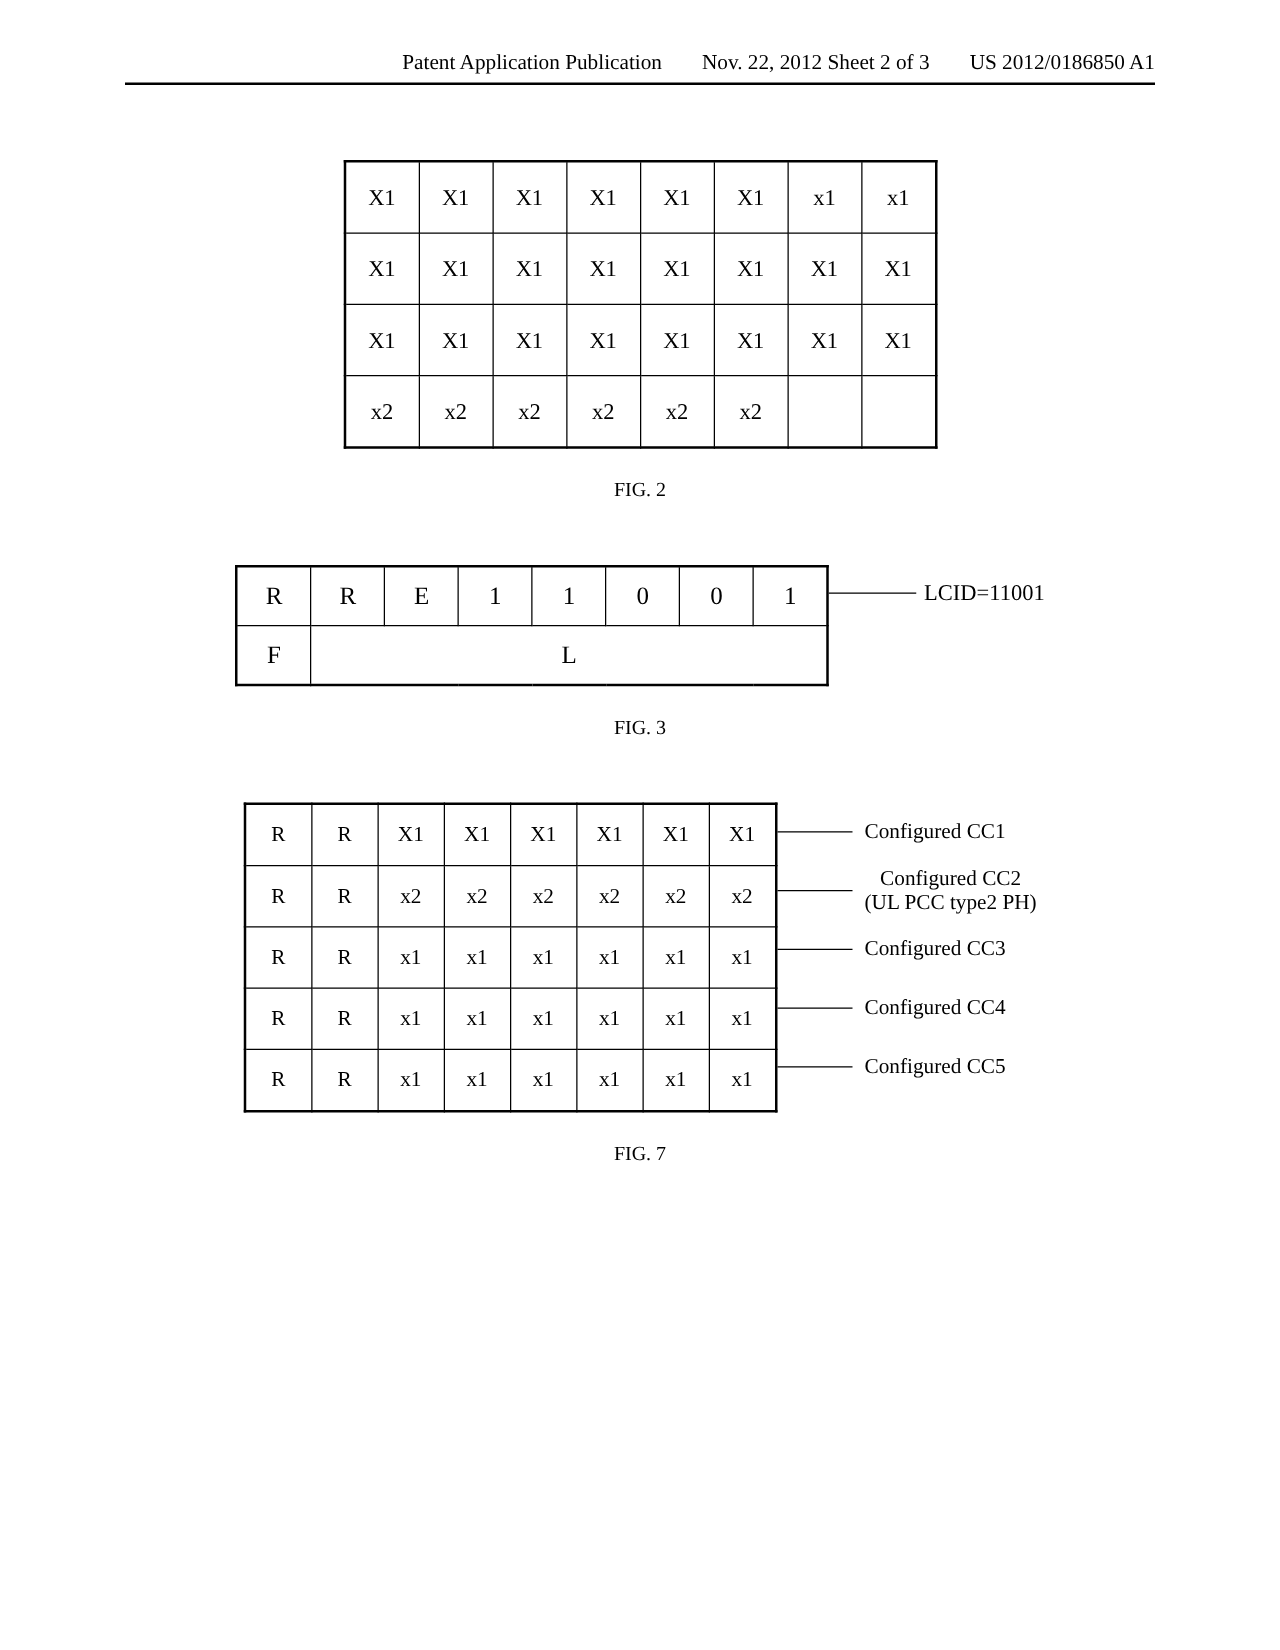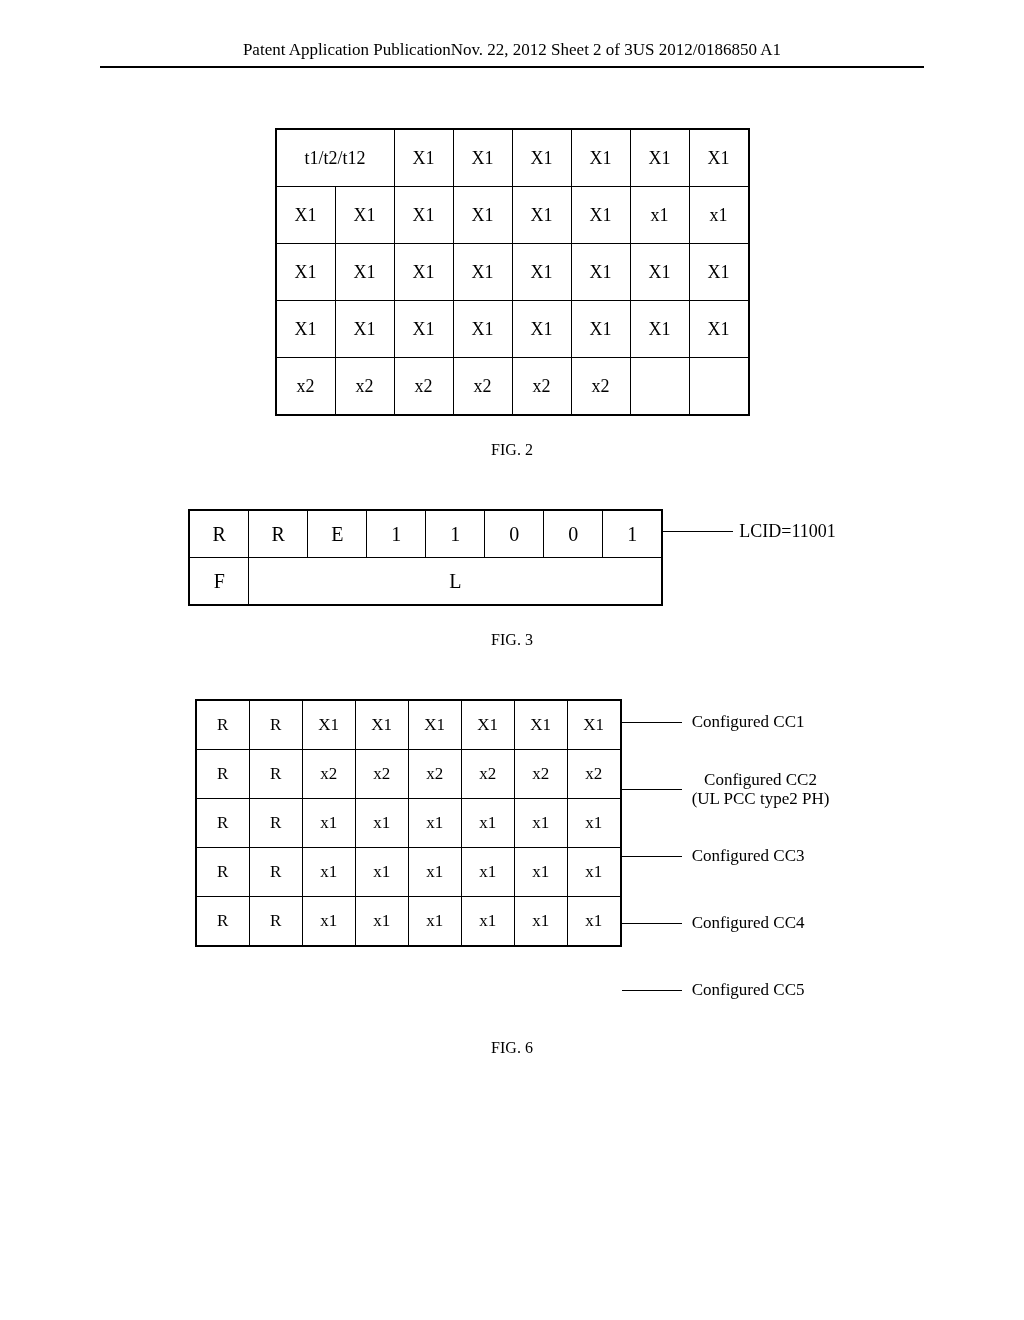--- a/index.html
+++ b/index.html
@@ -7,25 +7,26 @@
       padding: 0;
       font-family: "Times New Roman", serif;
       background: white;
       width: 1024px;
     }
     .page {
       padding: 40px 100px;
     }
     .header-line {
       display: flex;
-      justify-content: center;
+      justify-content: flex-end;
       font-size: 17px;
       padding-bottom: 6px;
       border-bottom: 2px solid black;
       margin-bottom: 60px;
+      gap: 32px;
     }
     
     .fig-wrap {
       display: flex;
       flex-direction: column;
       align-items: center;
       margin-bottom: 50px;
     }
     
     .fig-label {
@@ -93,21 +94,20 @@
     .fig4-table td {
       border: 1px solid black;
       text-align: center;
       font-size: 17px;
       height: 46px;
       width: 50px;
     }
     .fig4-side {
       display: flex;
       flex-direction: column;
-      gap: 20px;
     }
     .fig4-side-row {
       display: flex;
       align-items: center;
       height: 47px;
     }
     .fig4-line {
       width: 60px;
       height: 1px;
       background: black;
@@ -127,29 +127,20 @@
 <div class="page">
   <div class="header-line">
     <span>Patent Application Publication</span>
     <span>Nov. 22, 2012  Sheet 2 of 3</span>
     <span>US 2012/0186850 A1</span>
   </div>
 
   <div class="fig-wrap">
     <table class="fig2-table">
       <tbody>
-          <tr>
-        <td class="merged" colspan="2">t1/t2/t12</td>
-        <td>X1</td>
-        <td>X1</td>
-        <td>X1</td>
-        <td>X1</td>
-        <td>X1</td>
-        <td>X1</td>
-      </tr>
       <tr>
         <td>X1</td>
         <td>X1</td>
         <td>X1</td>
         <td>X1</td>
         <td>X1</td>
         <td>X1</td>
         <td>x1</td>
         <td>x1</td>
       </tr>
@@ -288,16 +279,16 @@
         <div class="fig4-side-row">
           <div class="fig4-line"></div>
           <span class="fig4-label">Configured CC4</span>
         </div>
         <div class="fig4-side-row">
           <div class="fig4-line"></div>
           <span class="fig4-label">Configured CC5</span>
         </div>
       </div>
     </div>
-    <div class="fig-label">FIG. 6</div>
+    <div class="fig-label">FIG. 7</div>
   </div>
 
 </div>
 
 </body></html>

